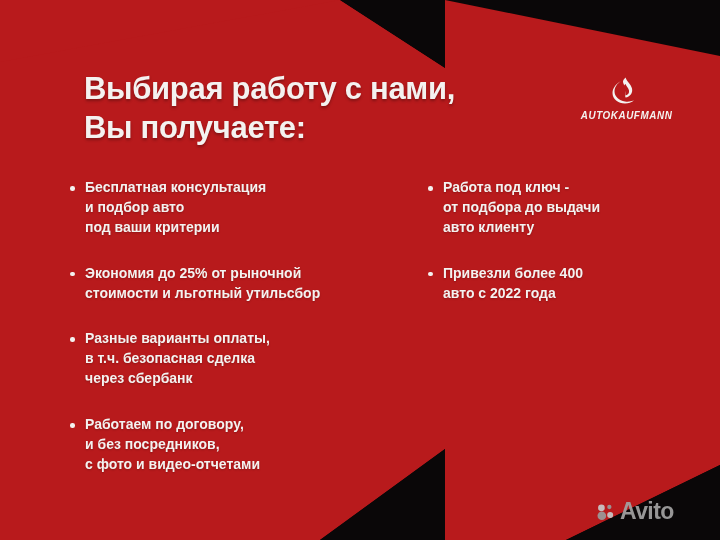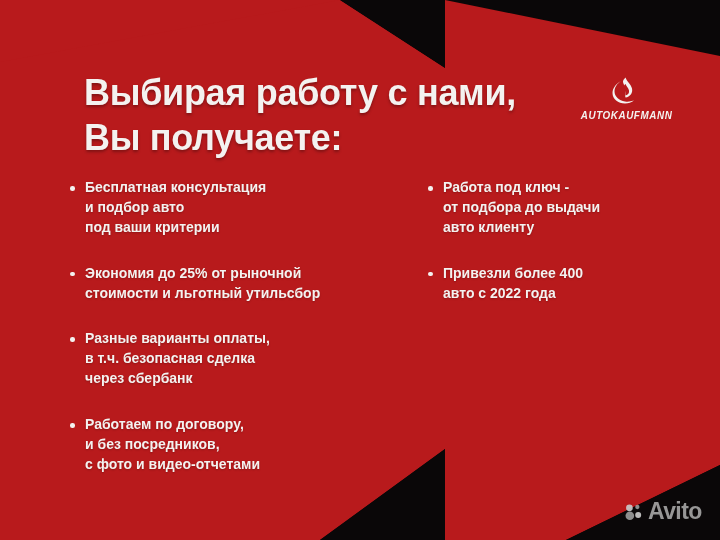--- a/index.html
+++ b/index.html
@@ -24,21 +24,21 @@
     display: block;
   }
 
   
   .heading {
     position: absolute;
     left: 84px;
     top: 70px;
     width: 500px;
     color: #f4f2f0;
-    font-size: 36px;
+    font-size: 31px;
     font-weight: bold;
     line-height: 1.25;
     letter-spacing: -0.3px;
     text-shadow: 0 2px 3px rgba(0,0,0,0.30);
   }
   .heading .line { display: block; white-space: nowrap; }
 
   
   .logo {
     position: absolute;
@@ -88,21 +88,21 @@
     width: 4.5px;
     height: 4.5px;
     border-radius: 50%;
     background: #f4f2f0;
   }
   .bullet .ln { display: block; white-space: nowrap; }
 
   
   .avito {
     position: absolute;
-    left: 624px;
+    left: 596px;
     top: 500px;
     display: flex;
     align-items: center;
     gap: 4px;
     opacity: 0.92;
   }
   .avito-word {
     color: #a3a3a3;
     font-size: 23px;
     font-weight: bold;

